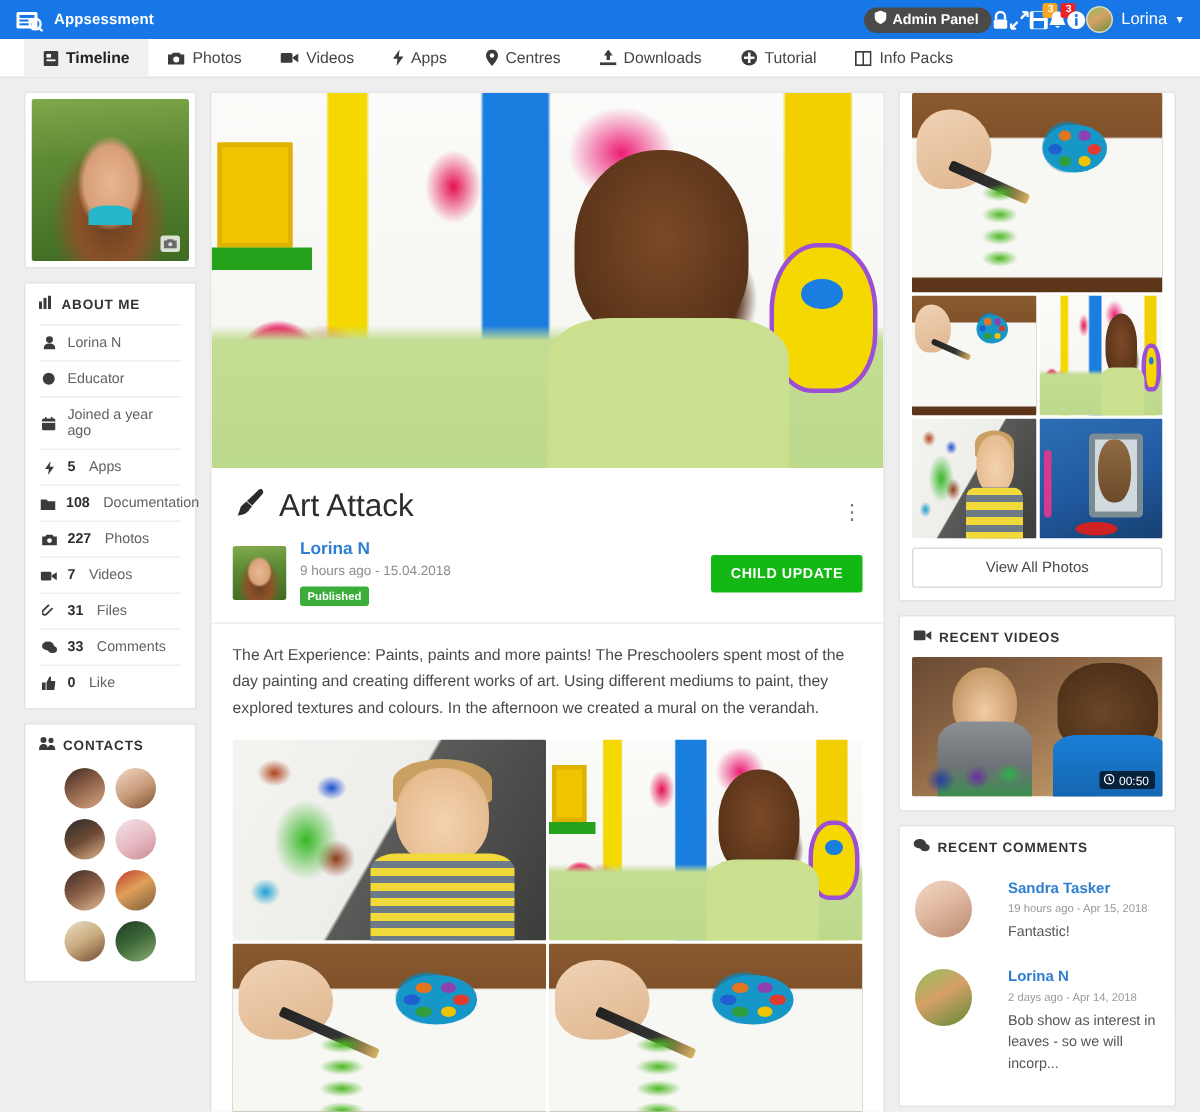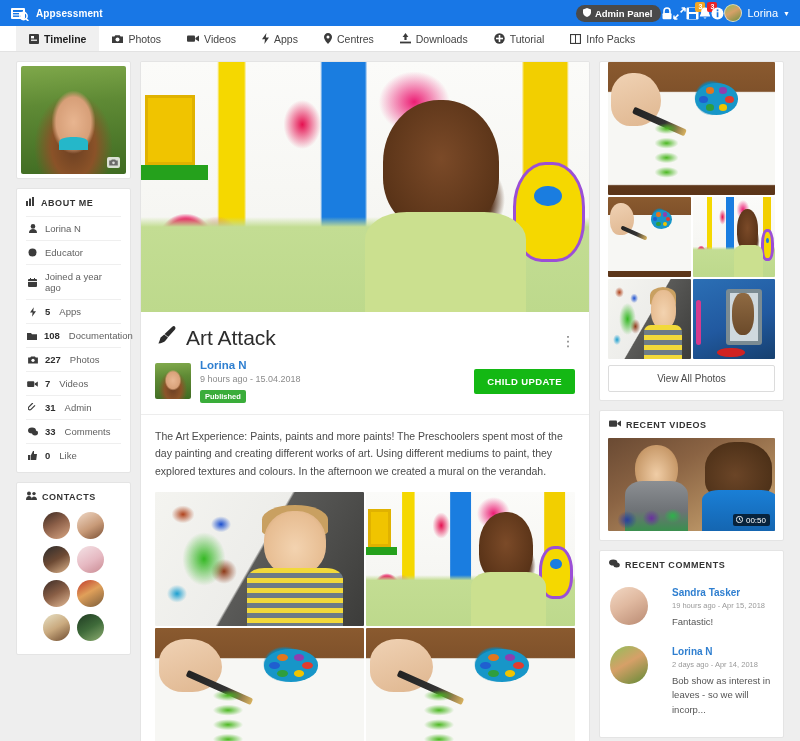--- a/index.html
+++ b/index.html
@@ -658,21 +658,21 @@
           <b>7</b>
           <span>Videos</span>
         </div>
         <div class="about-row">
           <span class="ai">
               <svg width="9" height="9" viewBox="0 0 9 9">
                 <path d="M7 2.4 L3 6.4 a1.6 1.6 0 0 1-2.3-2.3 L4.8 0" fill="none" stroke="#3b3b3b" stroke-width="1.2"></path>
               </svg>
             </span>
           <b>31</b>
-          <span>Admin</span>
+          <span>Files</span>
         </div>
         <div class="about-row">
           <span class="ai">
               <svg width="10" height="9" viewBox="0 0 10 9">
                 <ellipse cx="4" cy="3.6" rx="4" ry="3" fill="#3b3b3b"></ellipse>
                 <ellipse cx="7" cy="6" rx="3" ry="2.4" fill="#3b3b3b"></ellipse>
               </svg>
             </span>
           <b>33</b>
           <span>Comments</span>

